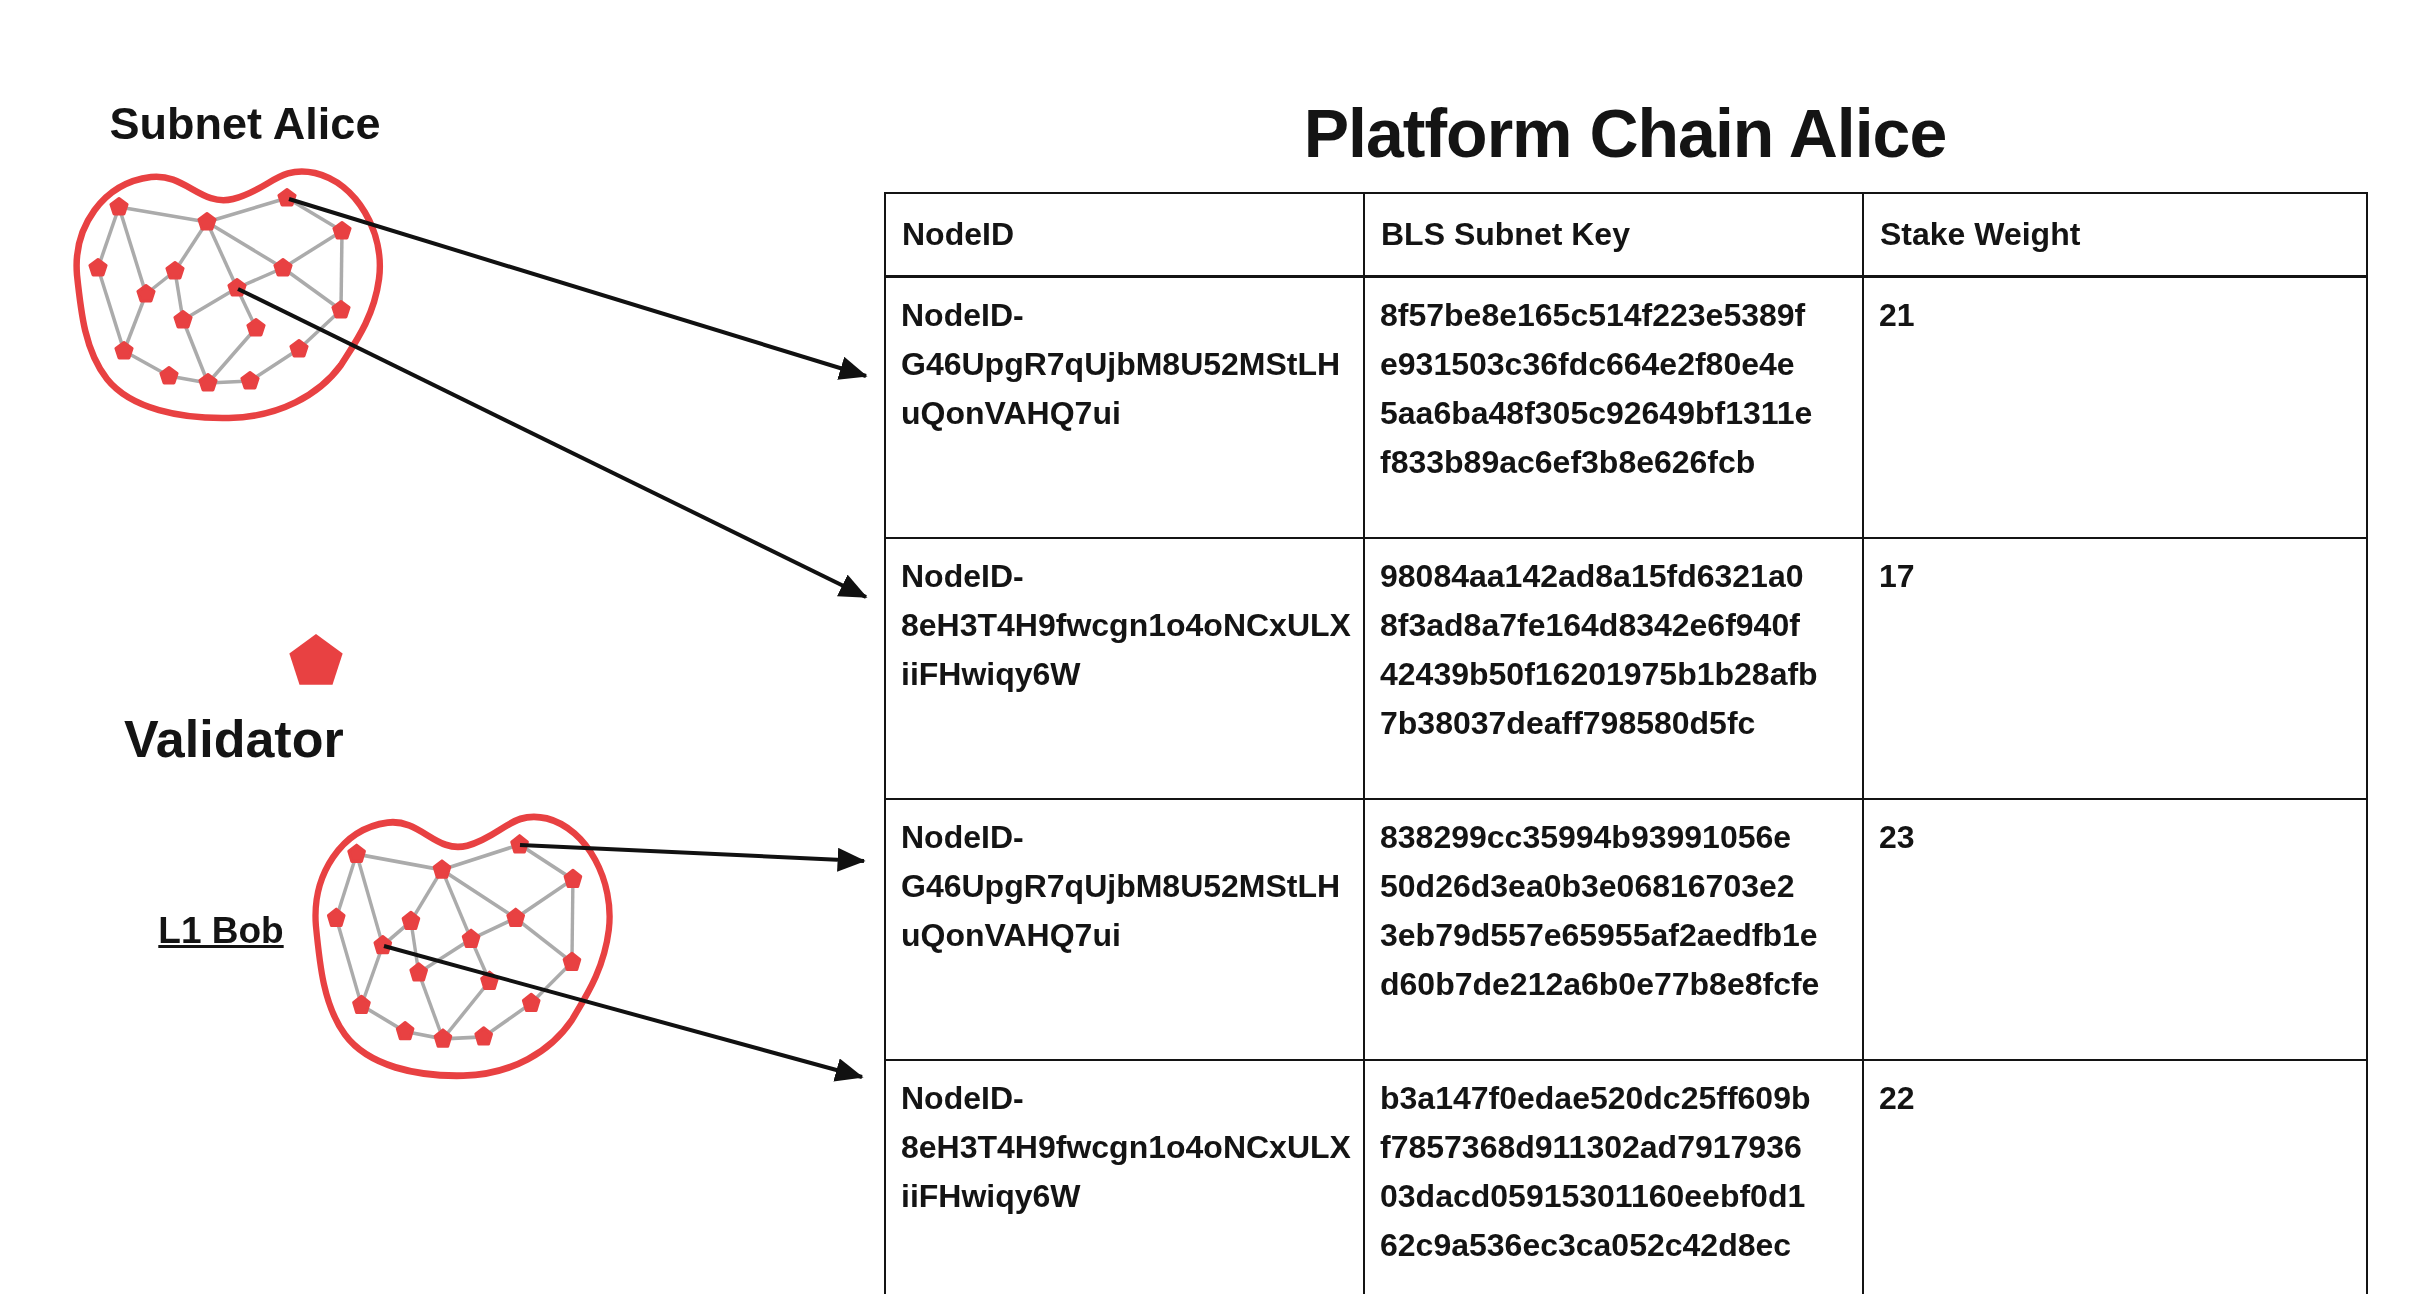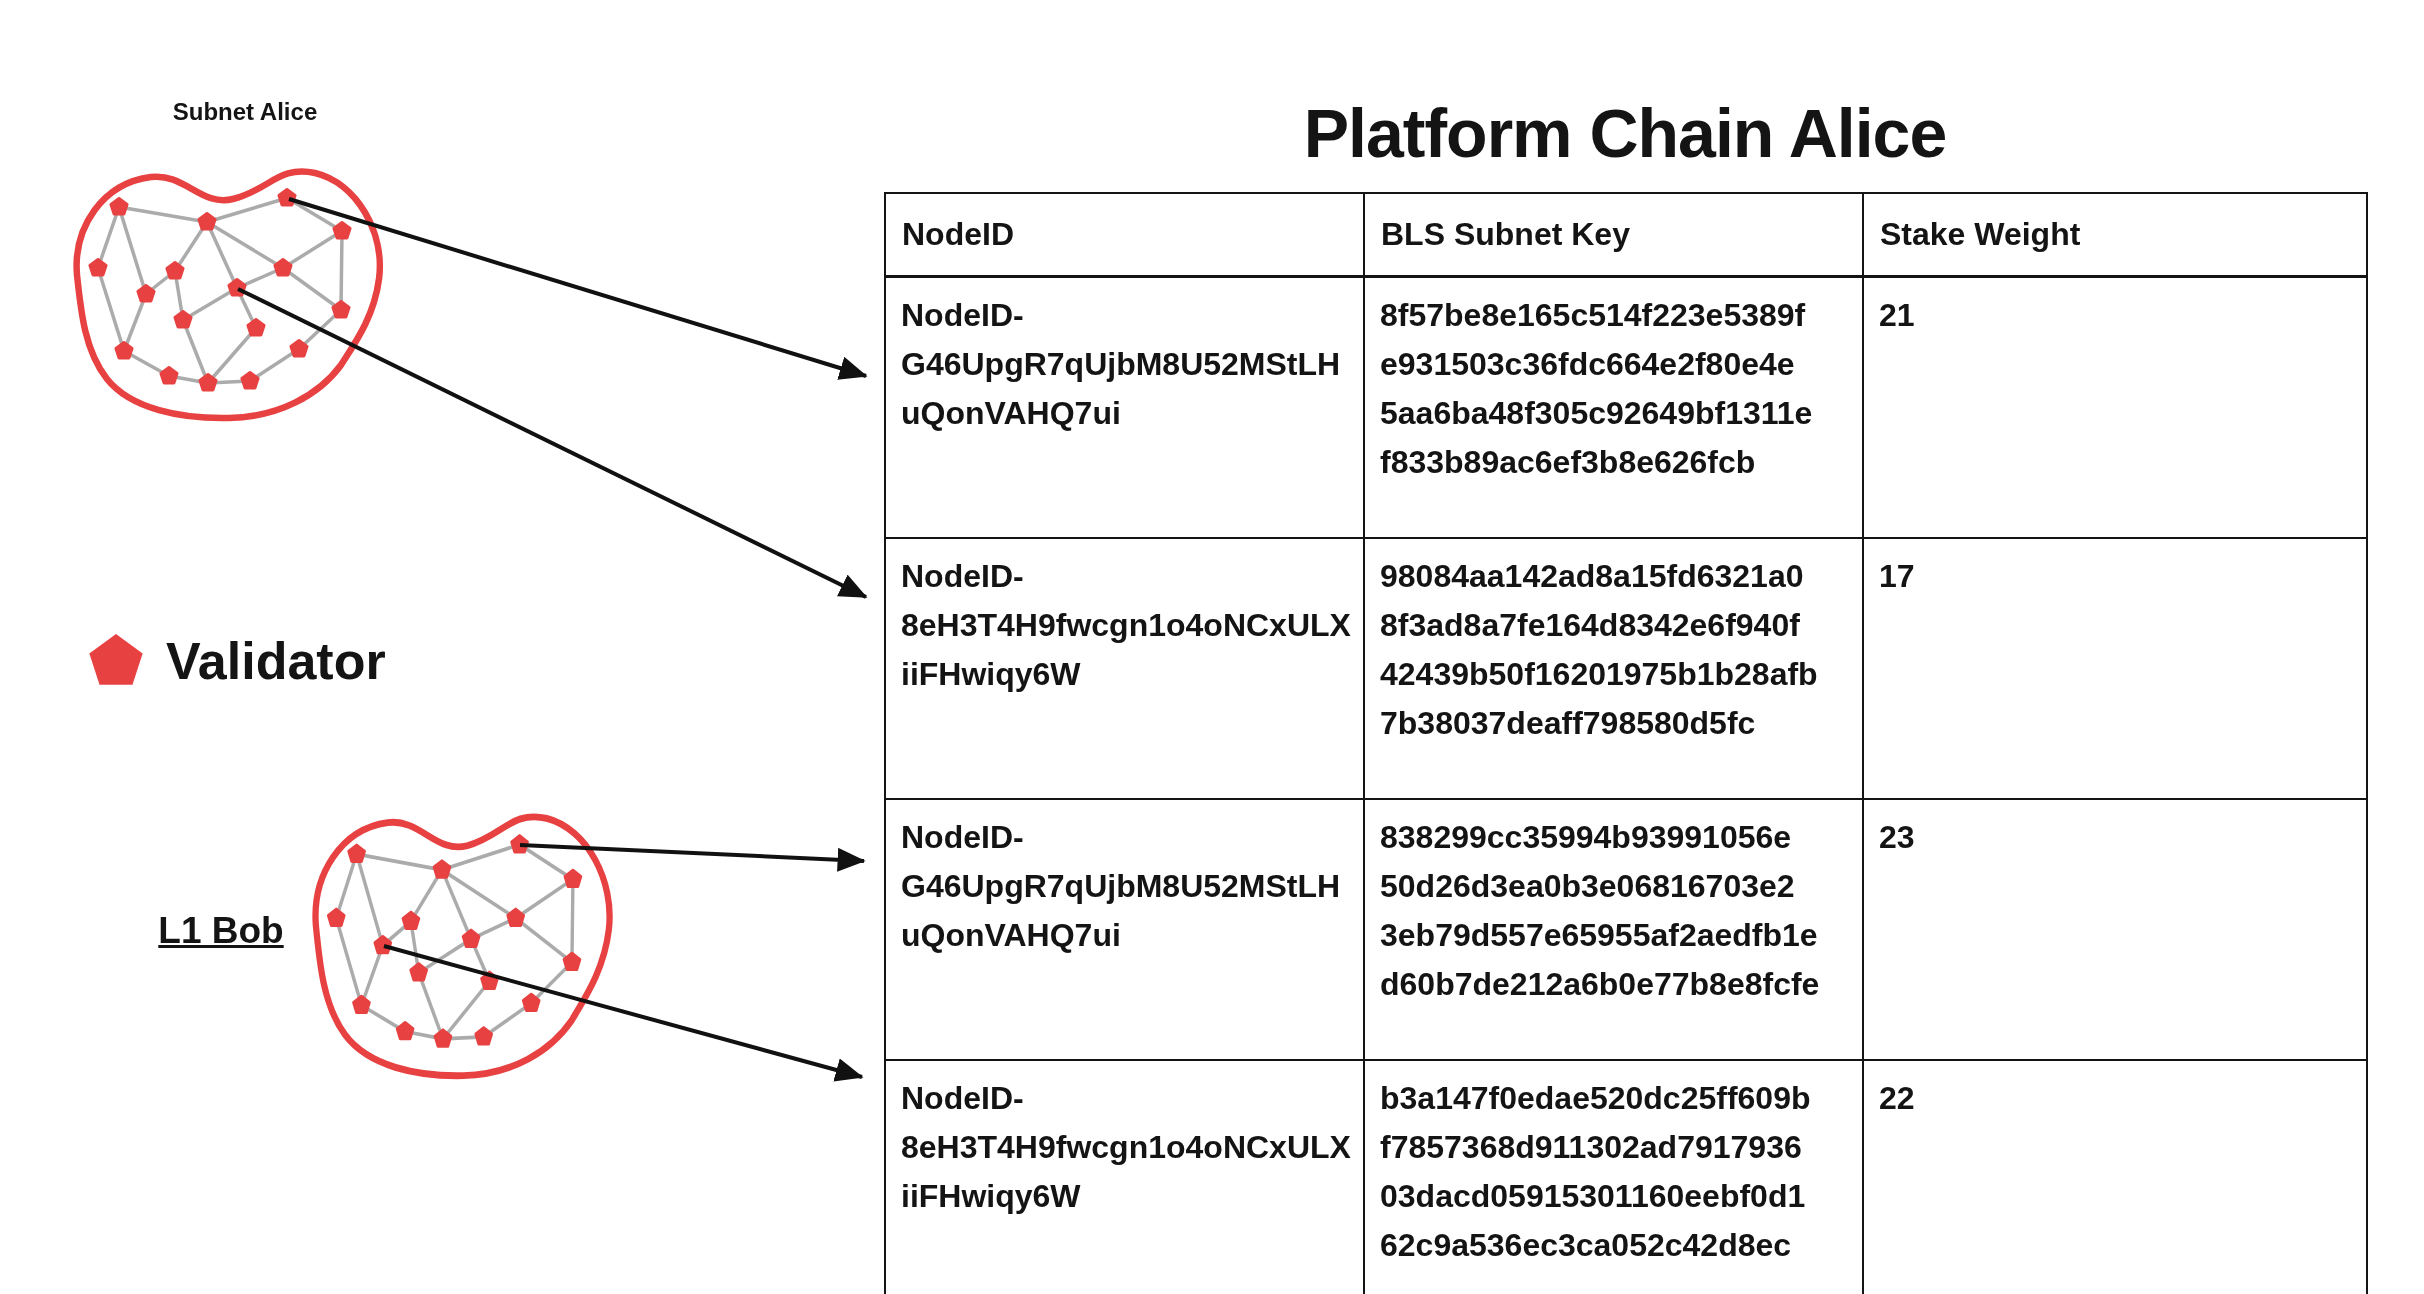--- a/index.html
+++ b/index.html
@@ -9,24 +9,24 @@
     font-family:"Liberation Sans", sans-serif;
   }
   #diagram-svg { position:absolute; left:0; top:0; z-index:1; }
   .overlay { position:absolute; z-index:2; }
 
   .title {
     left:884px; top:44px; width:1482px; text-align:center;
     font-size:68px; line-height:86px; font-weight:700; letter-spacing:-1px;
   }
   .subnet-label { font-weight:700; text-align:center; }
-  #alice-label { left:70px;  top:98px;  width:350px; font-size:24px; }
+  #alice-label { left:70px;  top:98px;  width:350px; font-size:45px; }
   #bob-label   { left:76px;  top:910px; width:290px; font-size:37px;text-decoration:underline; }
 
-  .legend { left:88px; top:632px; display:flex; align-items:flex-start; gap:22px; }
+  .legend { left:124px; top:632px; display:flex; align-items:flex-end; gap:22px;flex-direction:column; }
   .legend-label { font-size:52px; font-weight:700; line-height:58px; }
 
   table.ledger {
     left:884px; top:192px; width:1482px; position:absolute; z-index:2;
     border-collapse:collapse; table-layout:fixed; background:#ffffff;
   }
   .ledger th, .ledger td { border:2.5px solid #141414; }
   .ledger th {
     height:81px; font-size:32px; font-weight:700;
     text-align:left; padding:0 16px; border-bottom-width:3px;margin-left:33px;

